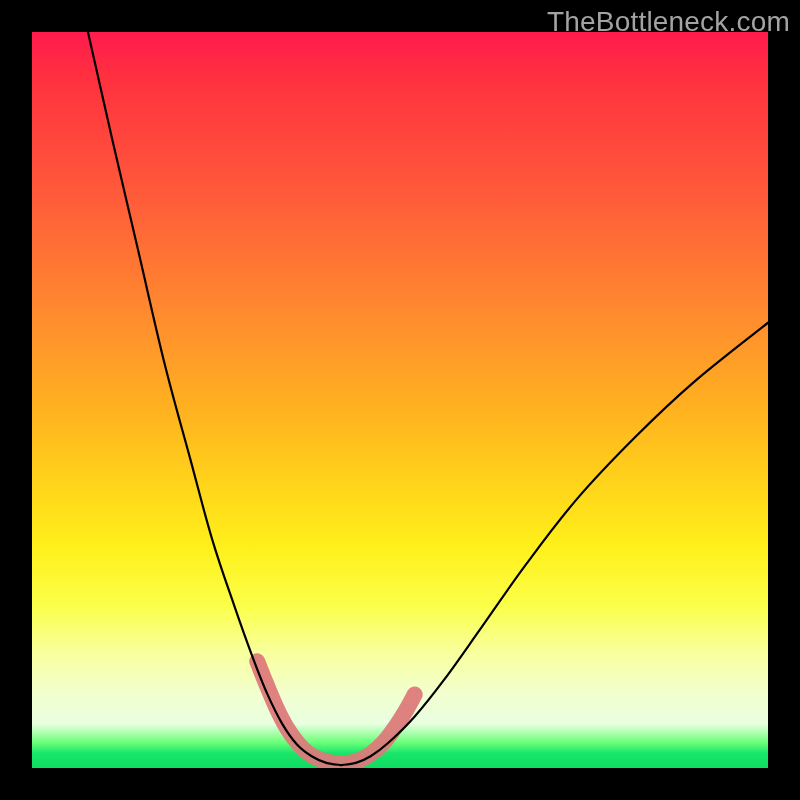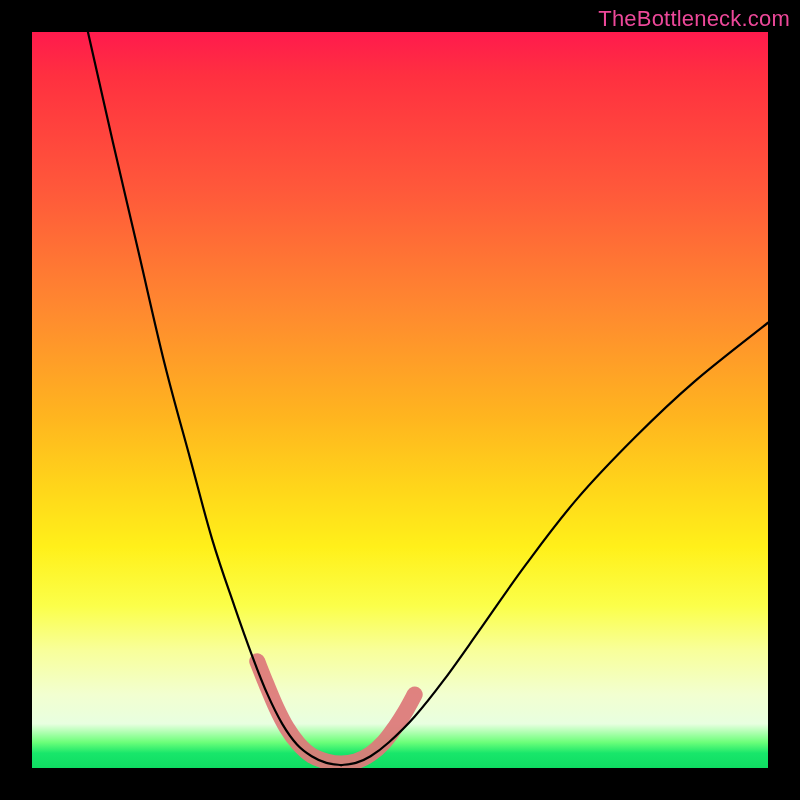--- a/index.html
+++ b/index.html
@@ -41,22 +41,22 @@
       #e8ffe0 94%,
       #6cff7a 96.5%,
       #18e66a 98%,
       #0fdc62 100%
     );
   }
   .watermark {
     position: absolute;
     top: 6px;
     right: 10px;
-    color: #ec4899;
-    font-size: 22px;
+    color: #a3a3a3;
+    font-size: 28px;
     font-weight: 400;
     letter-spacing: 0.2px;
   }
   svg.curves {
     position: absolute;
     top: 0;
     left: 0;
   }
 </style>
 </head>

